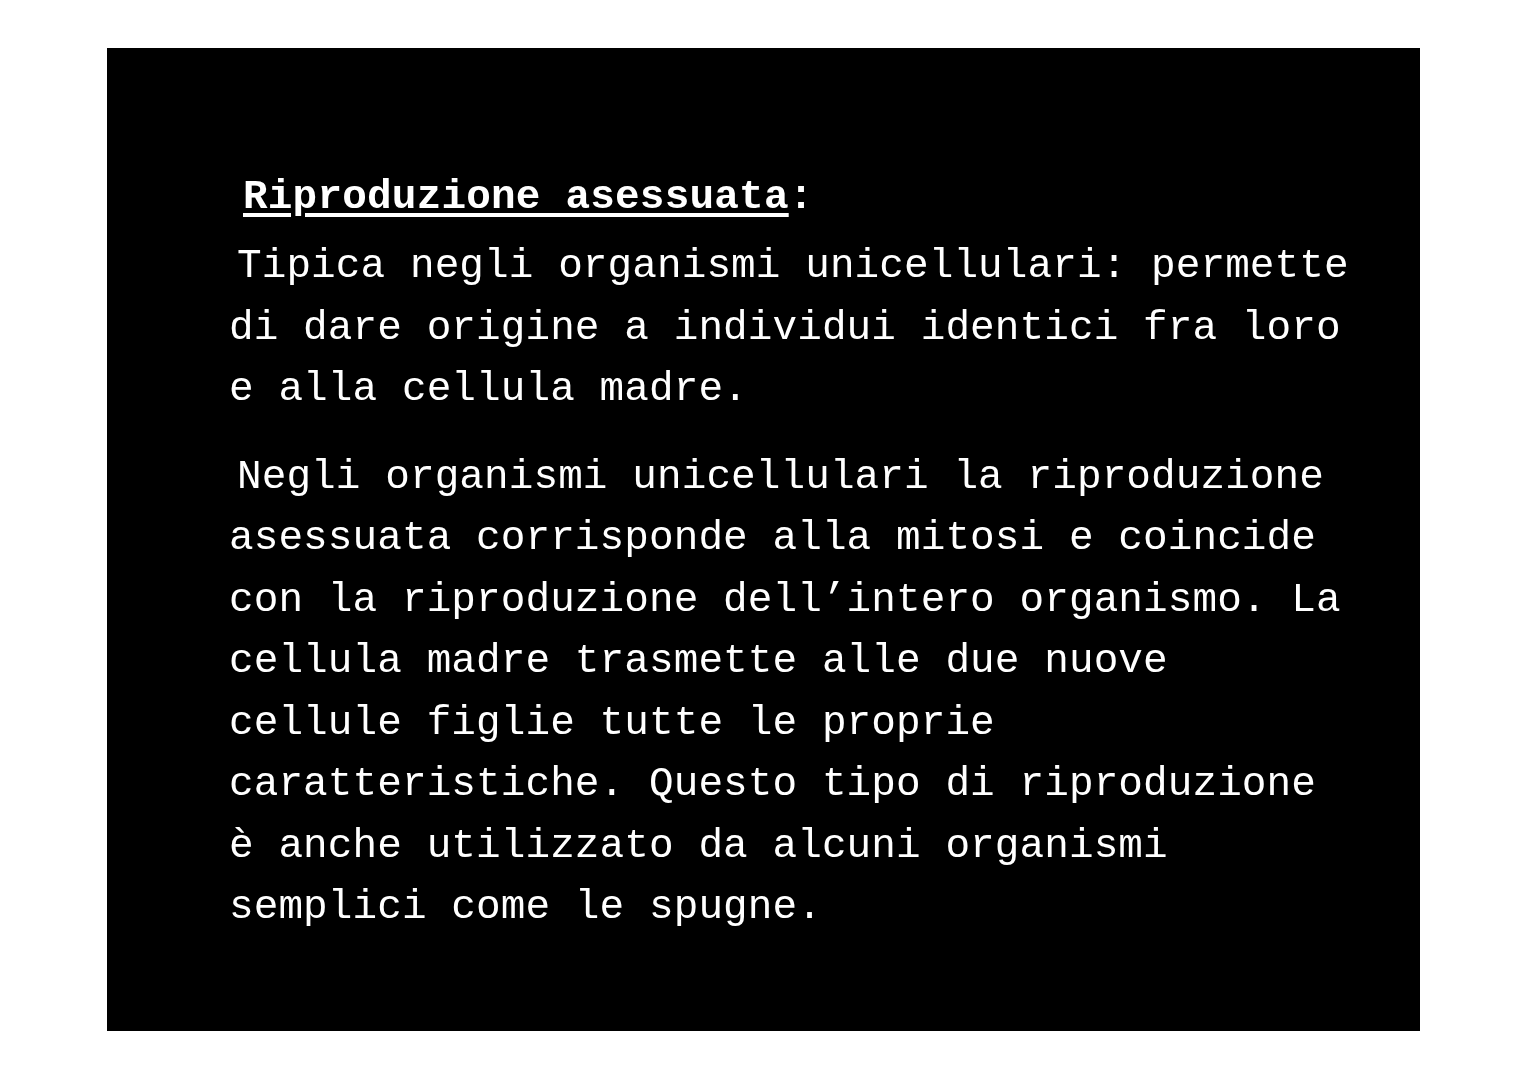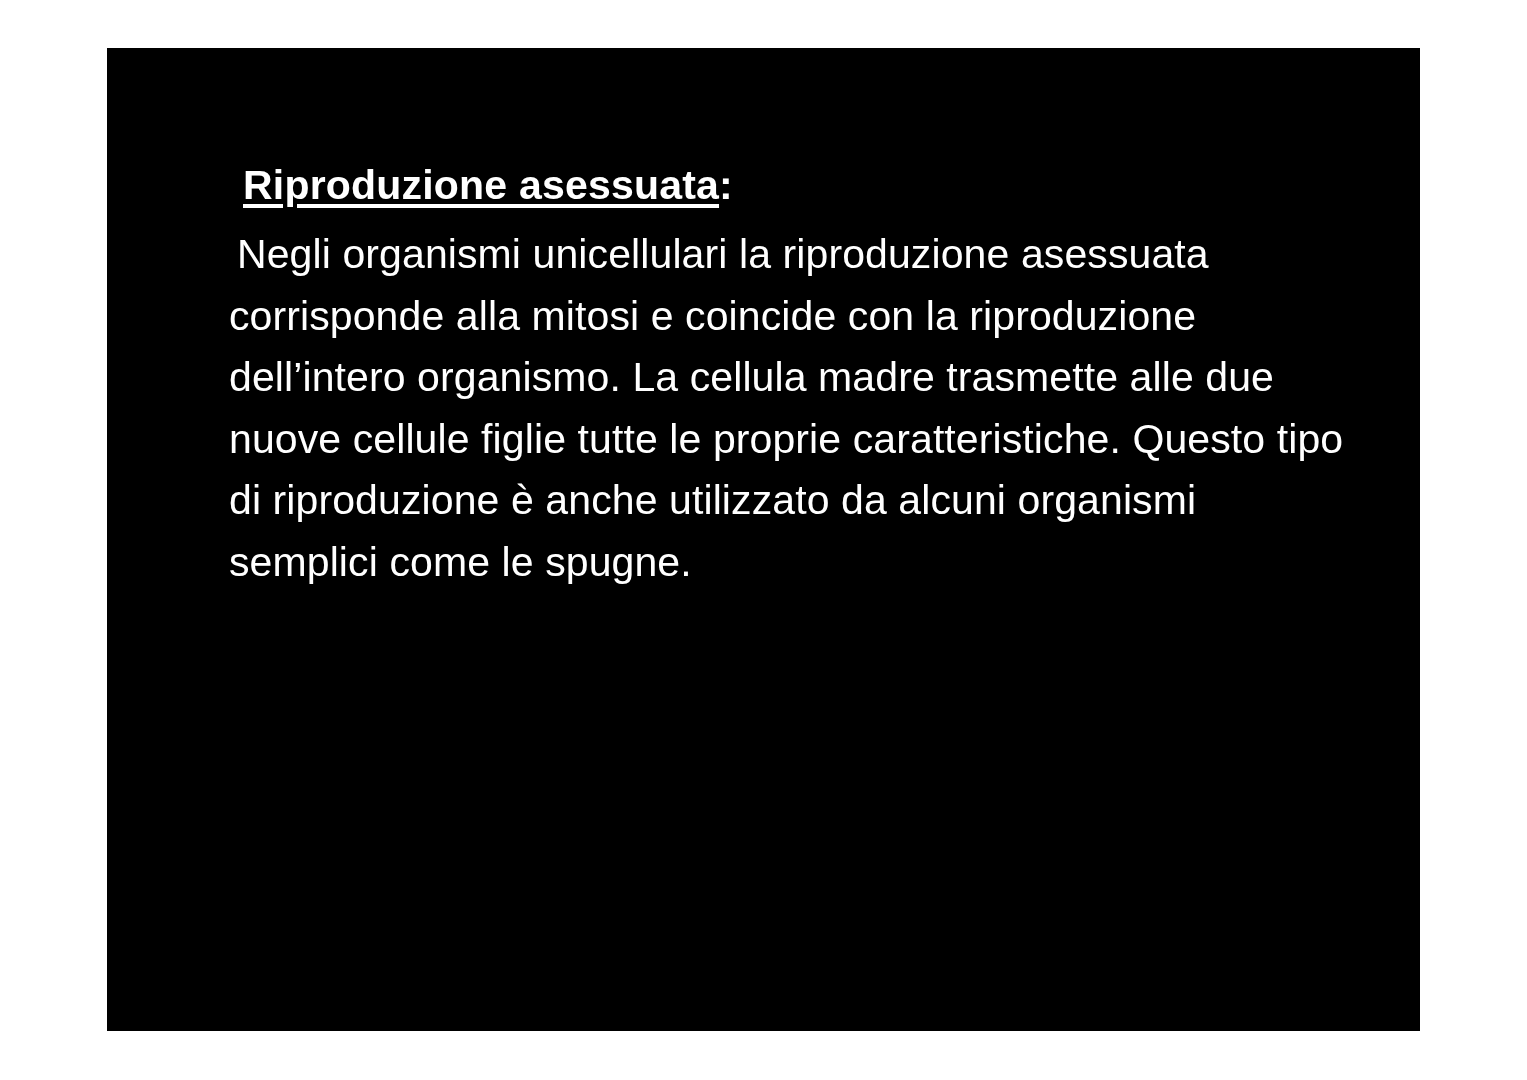--- a/index.html
+++ b/index.html
@@ -23,22 +23,23 @@
     position: absolute;
     left: 107px;
     top: 48px;
     width: 1313px;
     height: 983px;
     background: #000000;
   }
   .content-block {
     position: absolute;
     left: 122px;
-    top: 112px;
+    top: 124px;
     width: 1120px;
+    font-family: Liberation Mono, monospace;
   }
   .slide-title {
     color: #ffffff;
     font-size: 41px;
     line-height: 1.22;
     letter-spacing: 0.2px;
     margin: 0 0 14px 14px;
     white-space: nowrap;
   }
   .slide-title .underlined {
@@ -59,18 +60,19 @@
 </style>
 </head>
 <body>
 
 <div class="slide-page">
   <div class="slide-canvas">
     <div class="content-block">
 
       <h1 class="slide-title"><span class="underlined">Riproduzione asessuata</span><span>:</span></h1>
 
+      <p class="para">Tipica negli organismi unicellulari: permette di dare origine a individui identici fra loro e alla cellula madre.</p>
 
       <p class="para">Negli organismi unicellulari la riproduzione asessuata corrisponde alla mitosi e coincide con la riproduzione dell’intero organismo. La cellula madre trasmette alle due nuove cellule figlie tutte le proprie caratteristiche. Questo tipo di riproduzione è anche utilizzato da alcuni organismi semplici come le spugne.</p>
 
     </div>
   </div>
 </div>
 
 </body></html>

